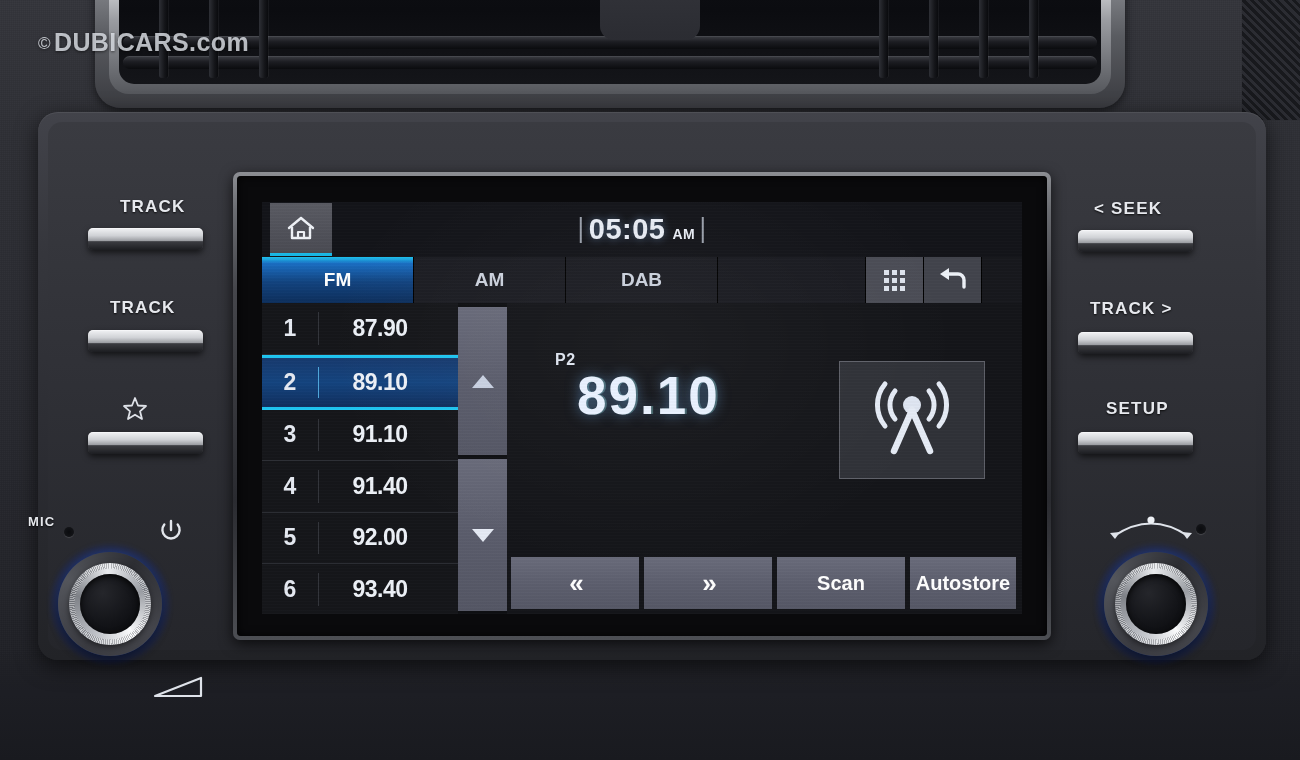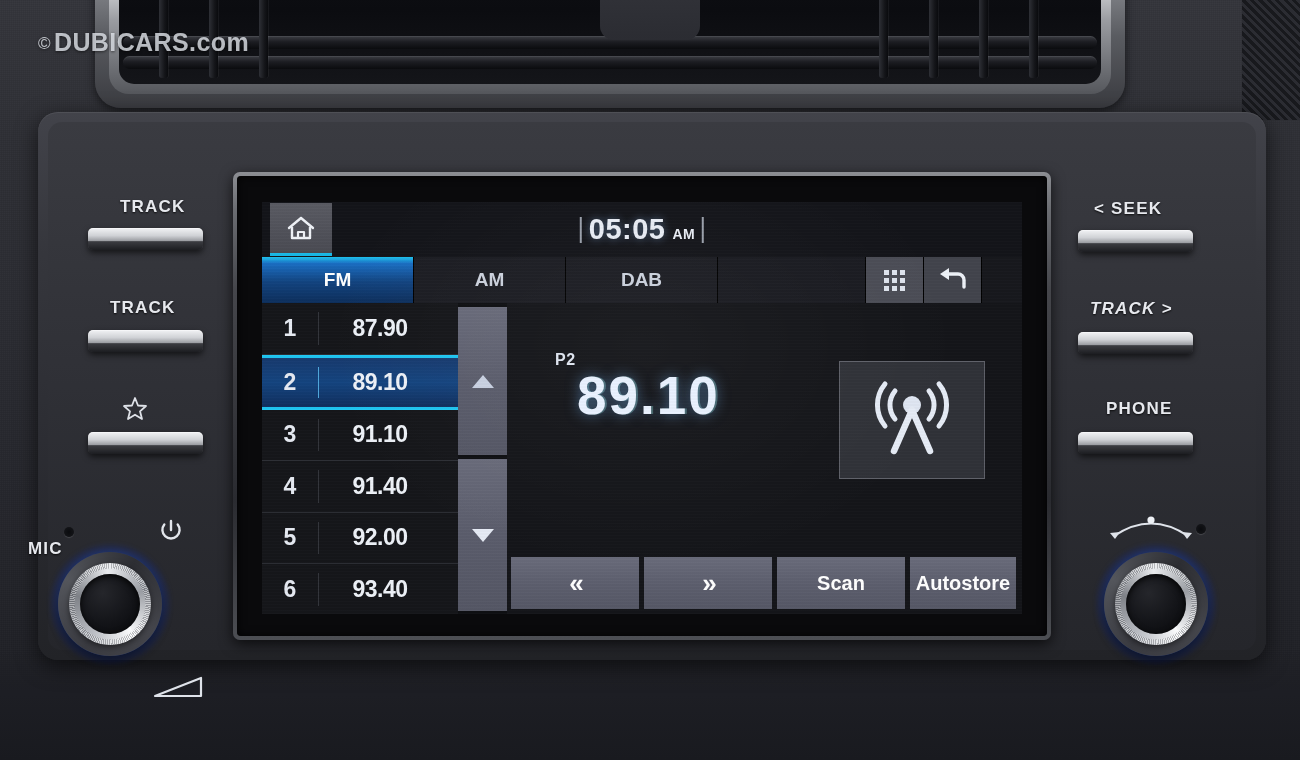--- a/index.html
+++ b/index.html
@@ -344,27 +344,27 @@
 <div class="star-ico" style="left:122px; top:396px;">
   <svg width="26" height="25" viewBox="0 0 26 25">
       <polygon points="13,2 16,9.5 24,10 18,15.3 20,23 13,18.7 6,23 8,15.3 2,10 10,9.5" fill="none" stroke="#dfe2e8" stroke-width="1.8" stroke-linejoin="round"></polygon>
     </svg>
 </div>
 <div class="hwkey" style="left:88px; top:432px;"></div>
 
 <div class="sidelabel" style="left:1094px; top:199px;">&lt; SEEK</div>
 <div class="hwkey" style="left:1078px; top:230px;"></div>
 
-<div class="sidelabel" style="left:1090px; top:299px;font-style:italic;">TRACK &gt;</div>
+<div class="sidelabel" style="left:1090px; top:299px;">TRACK &gt;</div>
 <div class="hwkey" style="left:1078px; top:332px;"></div>
 
-<div class="sidelabel" style="left:1106px; top:399px;">PHONE</div>
+<div class="sidelabel" style="left:1106px; top:399px;">SETUP</div>
 <div class="hwkey" style="left:1078px; top:432px;"></div>
 
-<div class="sidelabel" style="left:28px; top:539px; font-size:17px;">MIC</div>
+<div class="sidelabel" style="left:28px; top:514px; font-size:13px;">MIC</div>
 <div class="mic-dot" style="left:64px; top:527px;"></div>
 <div class="small-ico" style="left:158px; top:518px;">
   <svg width="26" height="27" viewBox="0 0 26 27">
     <path d="M13 3 V12" stroke="#e3e6ec" stroke-width="2.4" stroke-linecap="round" fill="none"></path>
     <path d="M6.3 6.5 a8.6 8.6 0 1 0 13.4 0" stroke="#e3e6ec" stroke-width="2.4" fill="none" stroke-linecap="round"></path>
   </svg>
 </div>
 <div class="knob" style="left:58px; top:552px;">
   <div class="ring-glow"></div>
     <div class="outer"></div>

